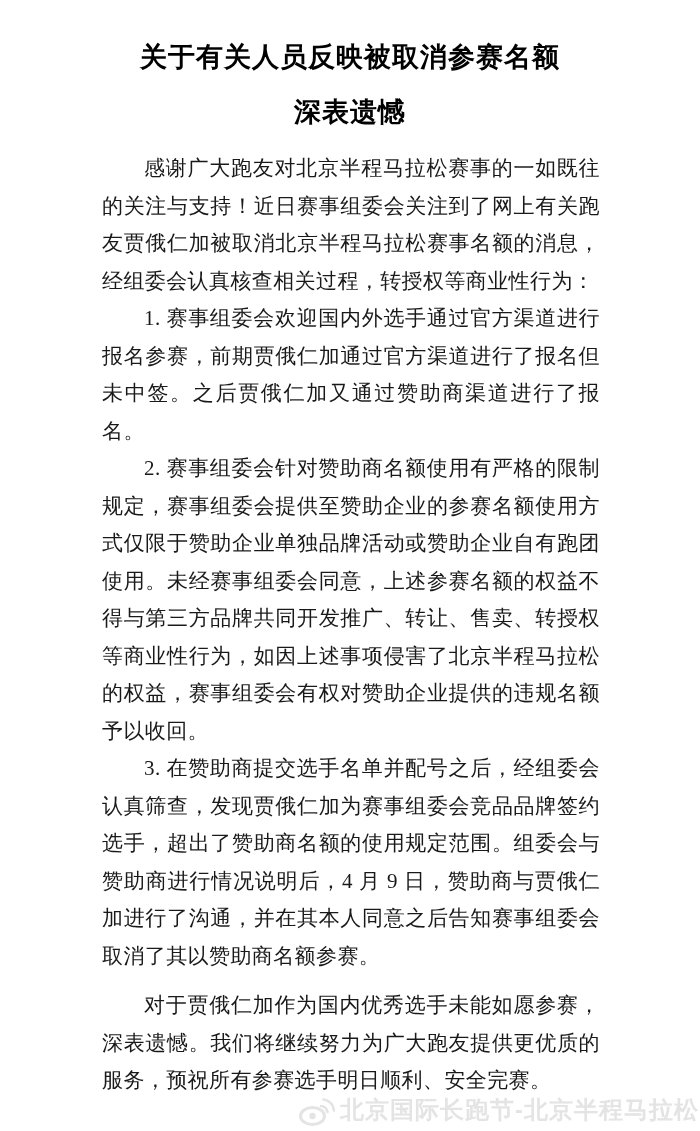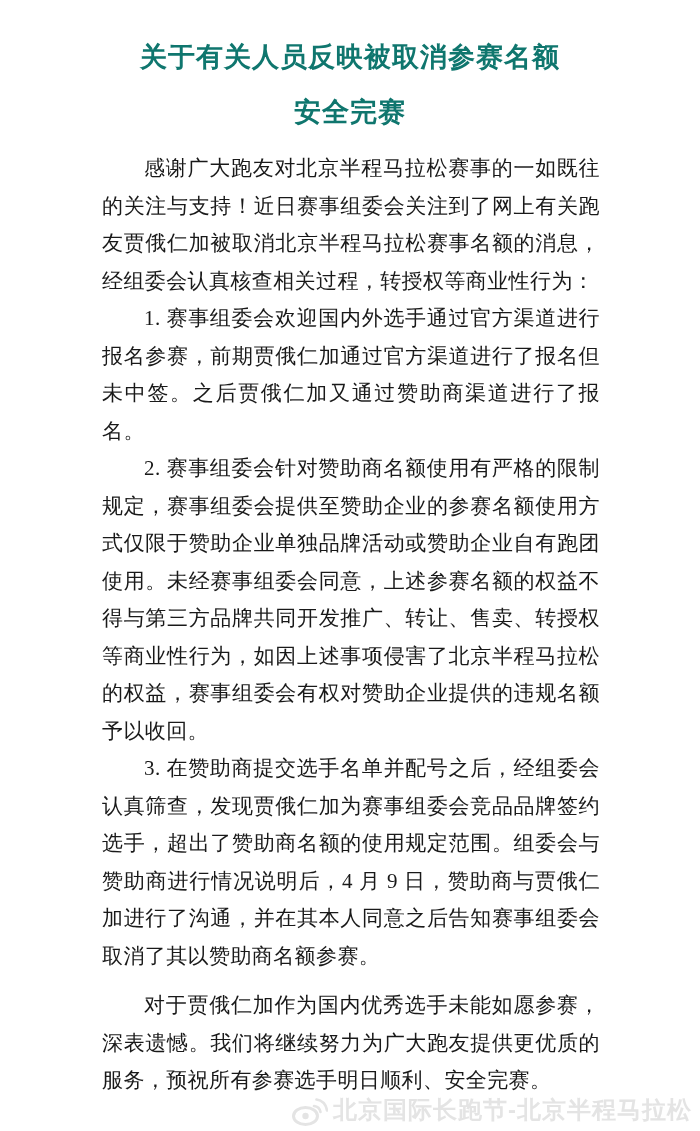--- a/index.html
+++ b/index.html
@@ -16,21 +16,21 @@
     color: #191919;
     font-family: "Liberation Serif", "DejaVu Serif", serif;
     overflow: hidden;
   }
   .title {
     margin: 30px 0 0 0;
     text-align: center;
     font-size: 27px;
     font-weight: 700;
     letter-spacing: 1px;
-    color: #0f766e;
+    color: #000000;
   }
   .title-line {
     display: block;
     line-height: 55px;
   }
   .body {
     margin: 10px 100px 0 102px;
     width: 498px;
     font-size: 21px;
     line-height: 37.5px;
@@ -39,21 +39,21 @@
   }
   .body p {
     margin: 0;
     text-indent: 2em;
   }
   .body p.closing {
     margin-top: 12px;
   }
   .watermark {
     position: absolute;
-    right: 8px;
+    right: 1px;
     bottom: 5px;
     display: flex;
     align-items: center;
     gap: 5px;
     color: #e4e4e4;
     font-size: 24px;
     font-weight: 700;
     font-family: "Liberation Sans", "DejaVu Sans", sans-serif;
     letter-spacing: 1px;
     text-shadow: 0 1px 0 #ffffff;
@@ -63,21 +63,21 @@
     display: block;
   }
 </style>
 </head>
 <body>
 
 <div class="page">
 
   <h1 class="title">
     <span class="title-line">关于有关人员反映被取消参赛名额</span>
-    <span class="title-line">安全完赛</span>
+    <span class="title-line">深表遗憾</span>
   </h1>
 
   <div class="body">
     <p>感谢广大跑友对北京半程马拉松赛事的一如既往的关注与支持！近日赛事组委会关注到了网上有关跑友贾俄仁加被取消北京半程马拉松赛事名额的消息，经组委会认真核查相关过程，转授权等商业性行为：</p>
     <p>1. 赛事组委会欢迎国内外选手通过官方渠道进行报名参赛，前期贾俄仁加通过官方渠道进行了报名但未中签。之后贾俄仁加又通过赞助商渠道进行了报名。</p>
     <p>2. 赛事组委会针对赞助商名额使用有严格的限制规定，赛事组委会提供至赞助企业的参赛名额使用方式仅限于赞助企业单独品牌活动或赞助企业自有跑团使用。未经赛事组委会同意，上述参赛名额的权益不得与第三方品牌共同开发推广、转让、售卖、转授权等商业性行为，如因上述事项侵害了北京半程马拉松的权益，赛事组委会有权对赞助企业提供的违规名额予以收回。</p>
     <p>3. 在赞助商提交选手名单并配号之后，经组委会认真筛查，发现贾俄仁加为赛事组委会竞品品牌签约选手，超出了赞助商名额的使用规定范围。组委会与赞助商进行情况说明后，4 月 9 日，赞助商与贾俄仁加进行了沟通，并在其本人同意之后告知赛事组委会取消了其以赞助商名额参赛。</p>
     <p class="closing">对于贾俄仁加作为国内优秀选手未能如愿参赛，深表遗憾。我们将继续努力为广大跑友提供更优质的服务，预祝所有参赛选手明日顺利、安全完赛。</p>
   </div>
 

